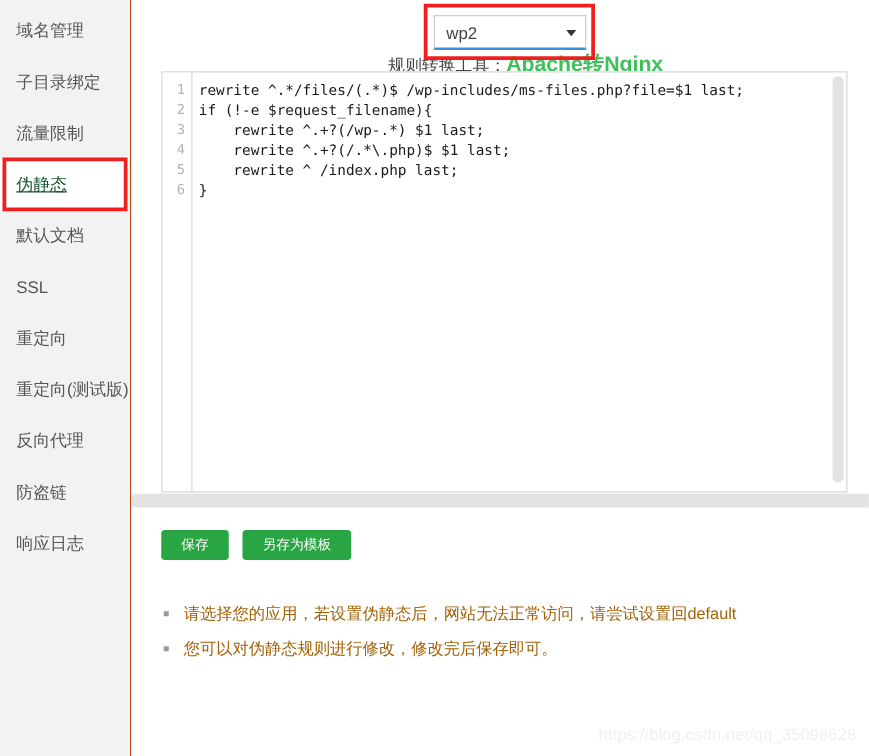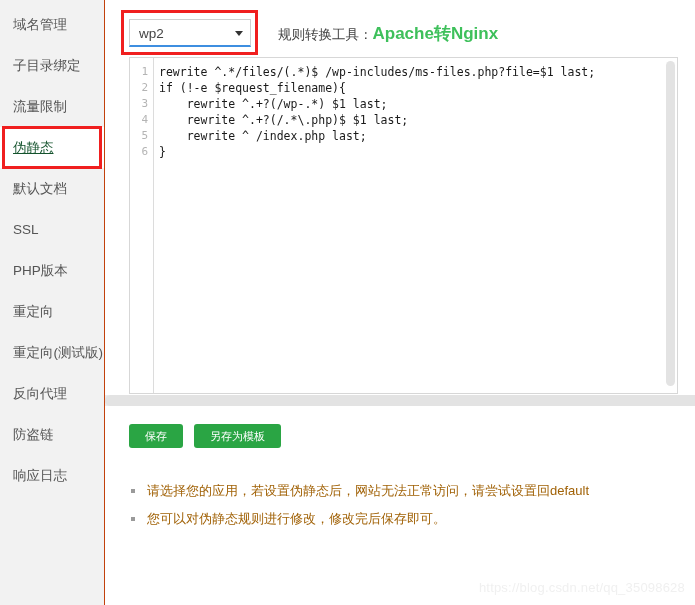--- a/index.html
+++ b/index.html
@@ -69,20 +69,21 @@
     padding: 0 8px 0 22px;
     position: relative;
   }
 
   .topbar {
     display: flex;
     align-items: center;
     height: 54px;
     padding-top: 12px;
     box-sizing: border-box;
+    flex-direction: column;
   }
 
   .select-wrap {
     position: relative;
     width: 122px;
     height: 28px;
     margin-left: 2px;
   }
   .app-select {
     width: 122px;
@@ -274,21 +275,20 @@
 
 <div id="app">
 
   <div class="sidebar">
     <div class="side-item"><span>域名管理</span></div>
     <div class="side-item"><span>子目录绑定</span></div>
     <div class="side-item"><span>流量限制</span></div>
     <div class="side-item active"><span>伪静态</span></div>
     <div class="side-item"><span>默认文档</span></div>
     <div class="side-item"><span>SSL</span></div>
-    <div class="side-item"><span>PHP版本</span></div>
     <div class="side-item"><span>重定向</span></div>
     <div class="side-item"><span>重定向(测试版)</span></div>
     <div class="side-item"><span>反向代理</span></div>
     <div class="side-item"><span>防盗链</span></div>
     <div class="side-item"><span>响应日志</span></div>
   </div>
 
   <div class="main">
 
     <div class="topbar">

